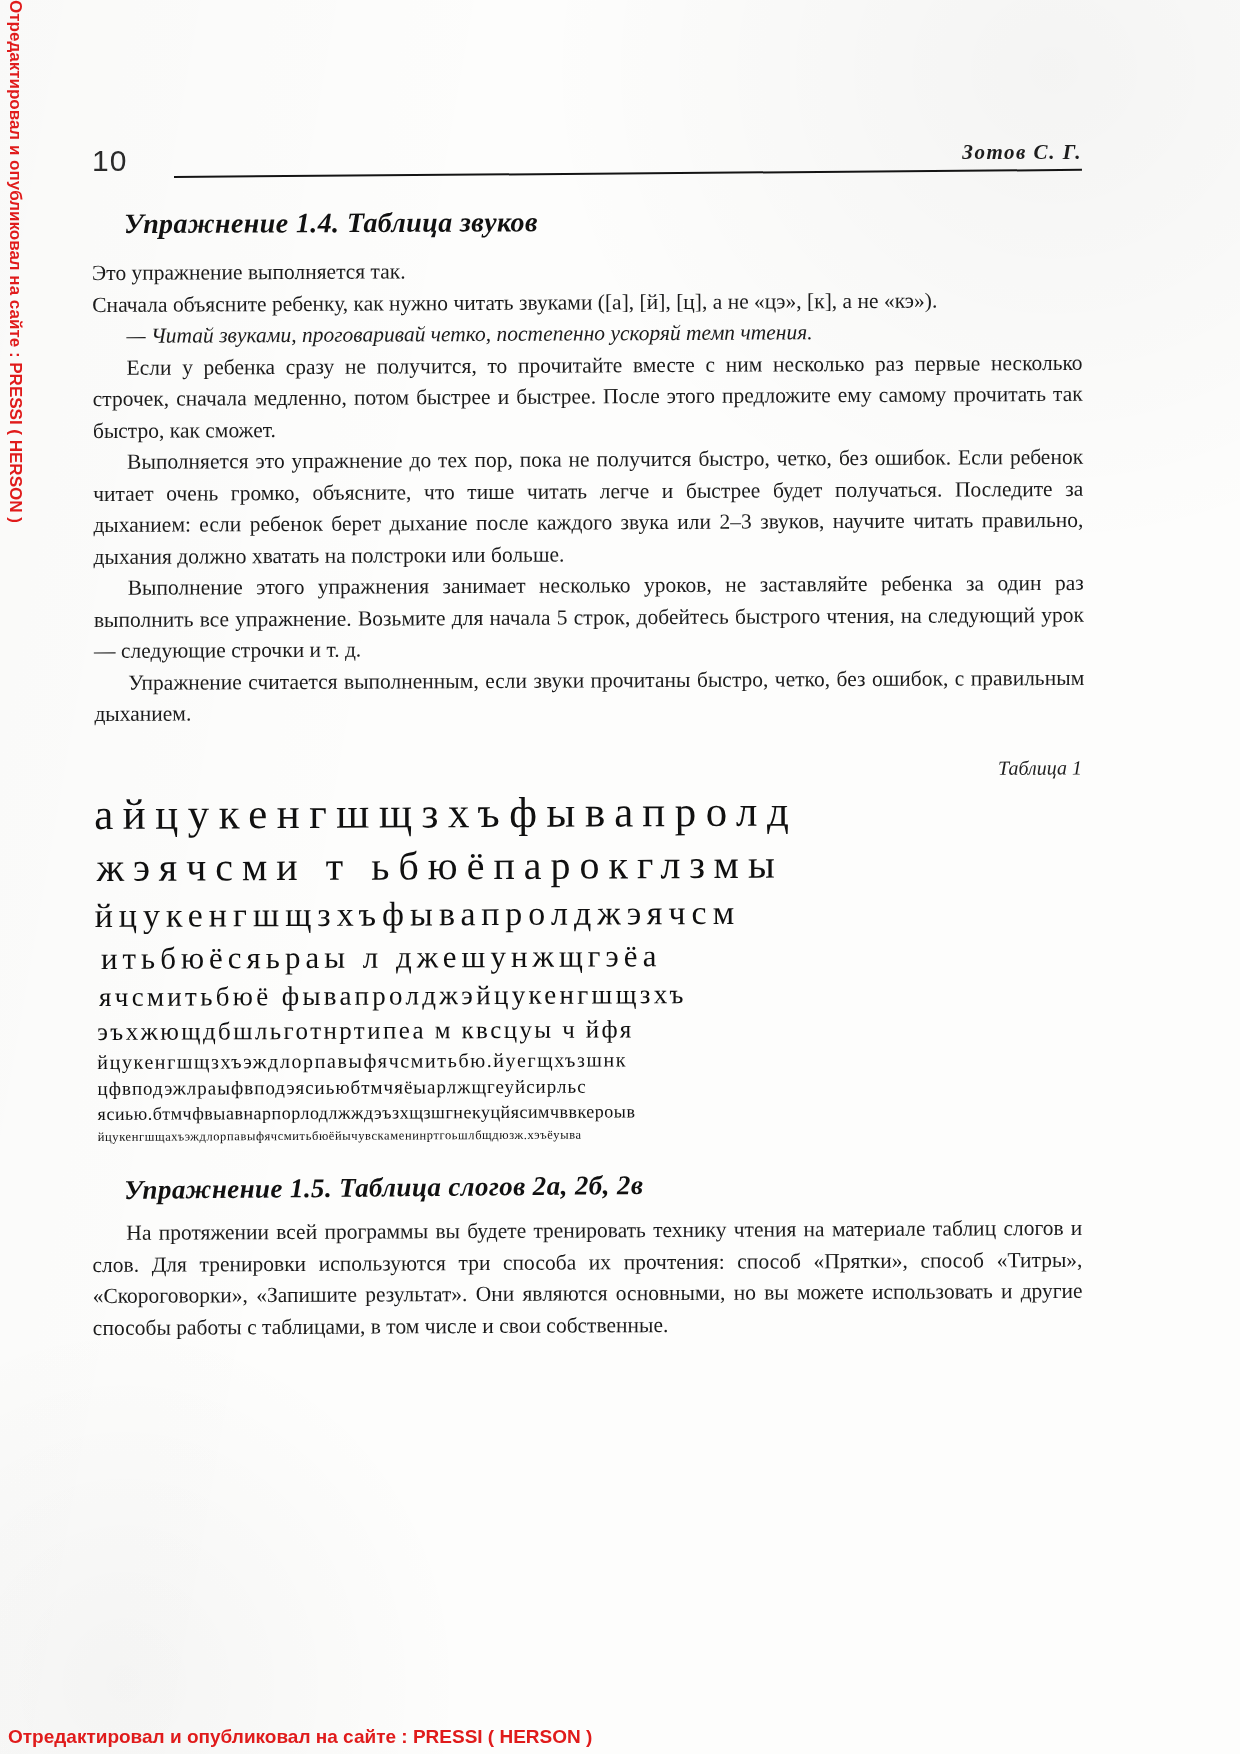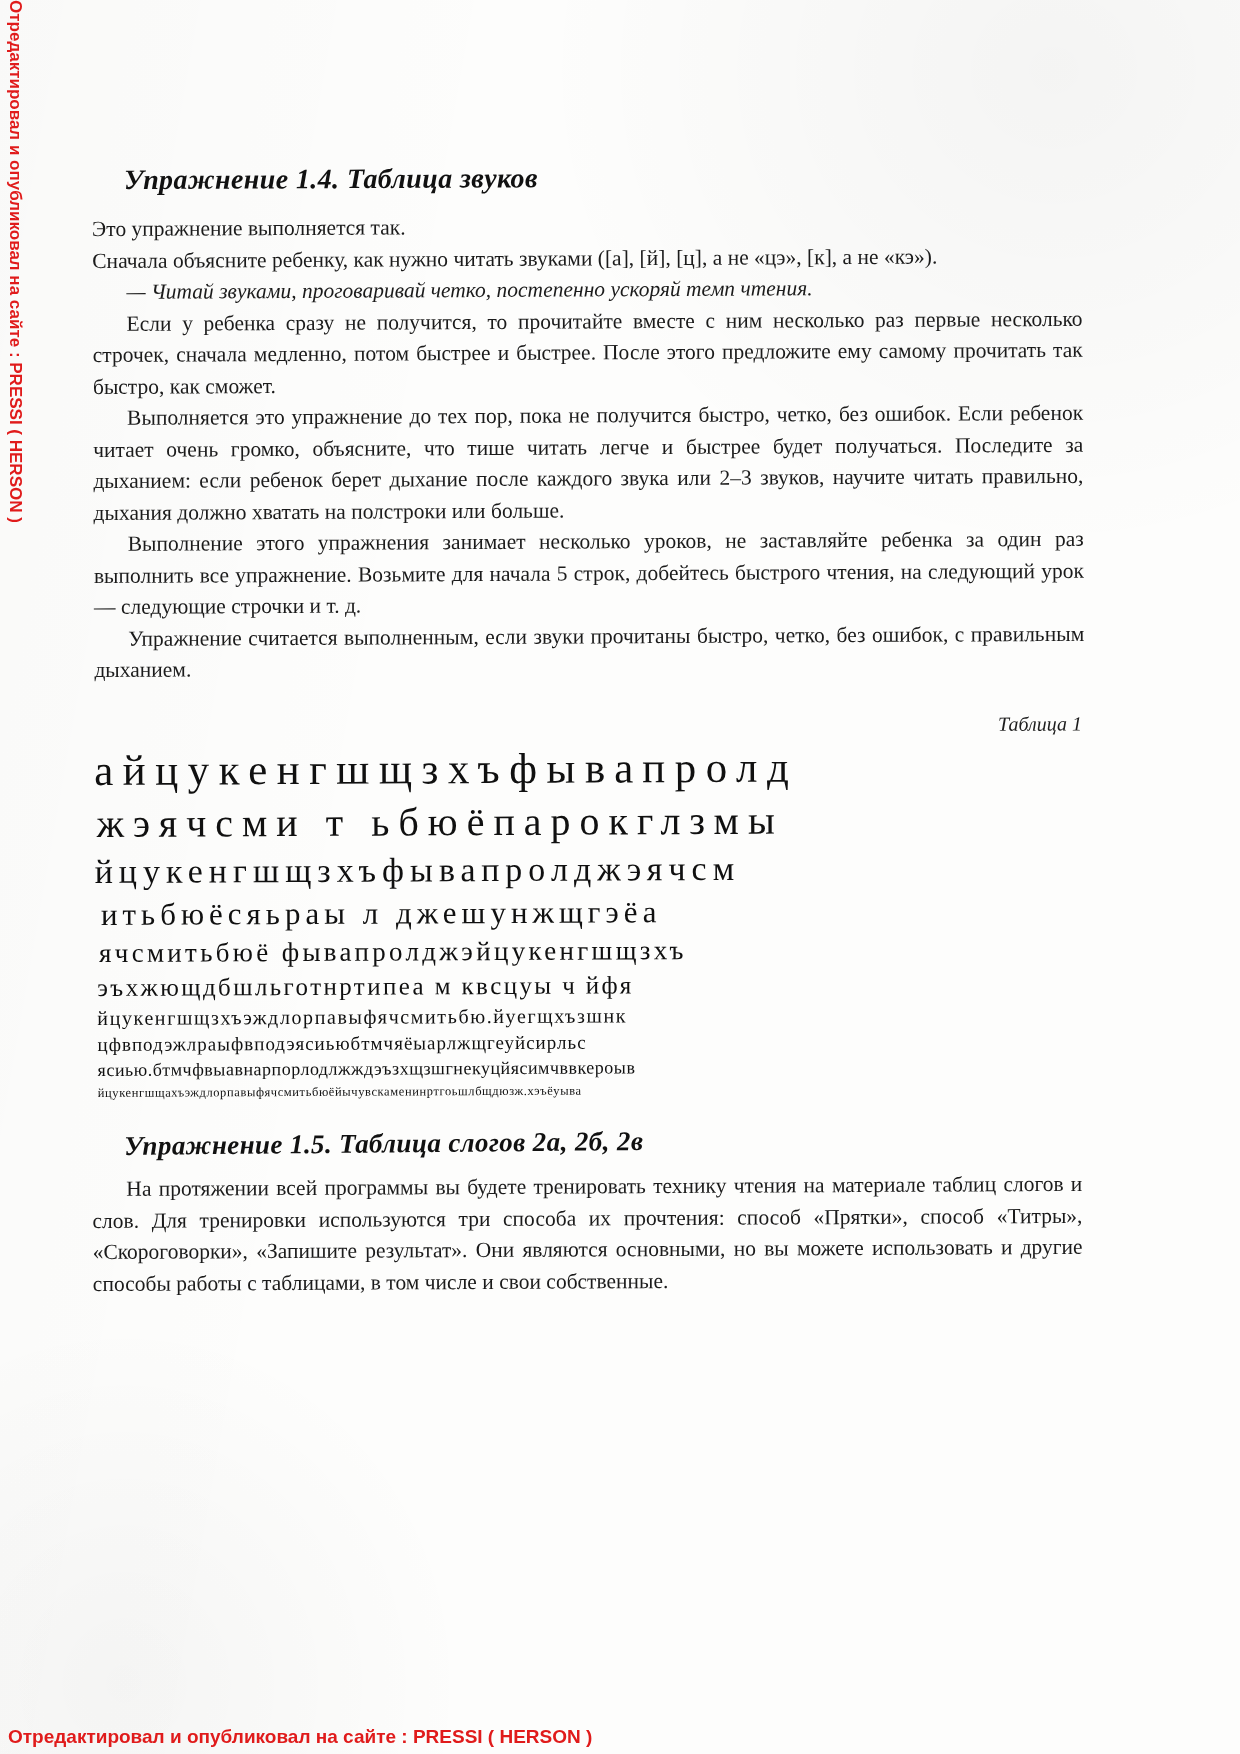--- a/index.html
+++ b/index.html
@@ -201,20 +201,25 @@
 <body>
 
 <div class="scan">
   <div class="scan-noise"></div>
 </div>
 
 <div class="wm-left">Отредактировал и опубликовал на сайте : PRESSI ( HERSON )</div>
 
 <div class="page">
 
+  <div class="runhead">
+    <div class="folio">10</div>
+    <div class="author">Зотов С. Г.</div>
+    <div class="rule"></div>
+  </div>
 
   <h2 class="ex-head">Упражнение 1.4. Таблица звуков</h2>
 
   <div class="body-block">
     <p class="para noindent">Это упражнение выполняется так.</p>
     <p class="para noindent">Сначала объясните ребенку, как нужно читать звуками ([а], [й], [ц], а не «цэ», [к], а не «кэ»).</p>
     <p class="ital-line">— Читай звуками, проговаривай четко, постепенно ускоряй темп чтения.</p>
     <p class="para">Если у ребенка сразу не получится, то прочитайте вместе с ним несколько раз первые несколько строчек, сначала медленно, потом быстрее и быстрее. После этого предложите ему самому прочитать так быстро, как сможет.</p>
     <p class="para">Выполняется это упражнение до тех пор, пока не получится быстро, четко, без ошибок. Если ребенок читает очень громко, объясните, что тише читать легче и быстрее будет получаться. Последите за дыханием: если ребенок берет дыхание после каждого звука или 2–3 звуков, научите читать правильно, дыхания должно хватать на полстроки или больше.</p>
     <p class="para">Выполнение этого упражнения занимает несколько уроков, не заставляйте ребенка за один раз выполнить все упражнение. Возьмите для начала 5 строк, добейтесь быстрого чтения, на следующий урок — следующие строчки и т. д.</p>

